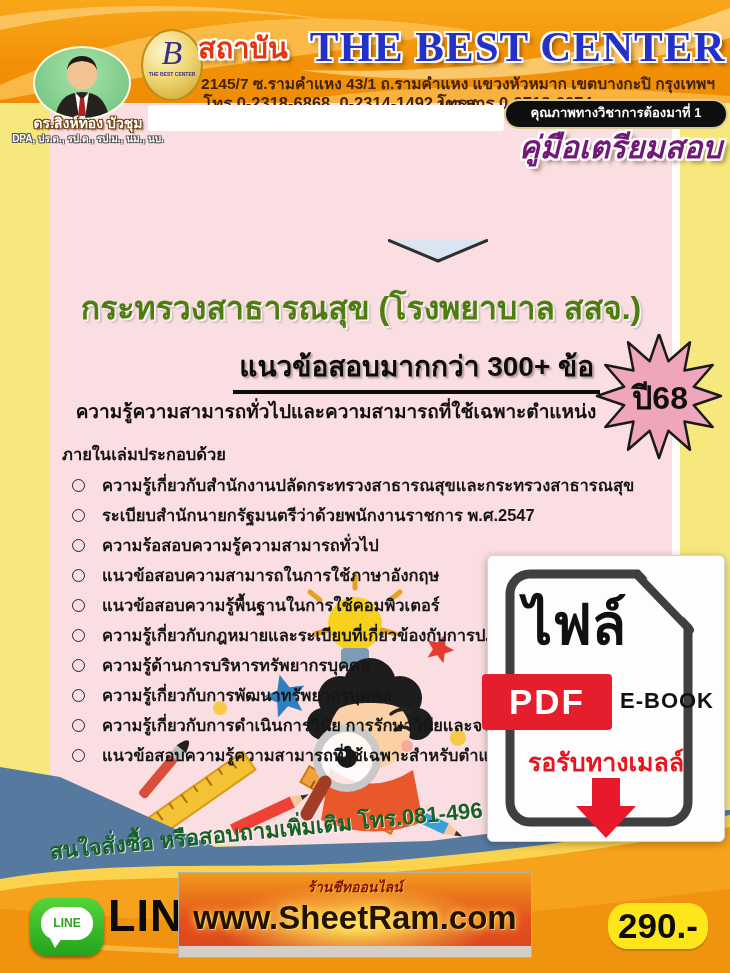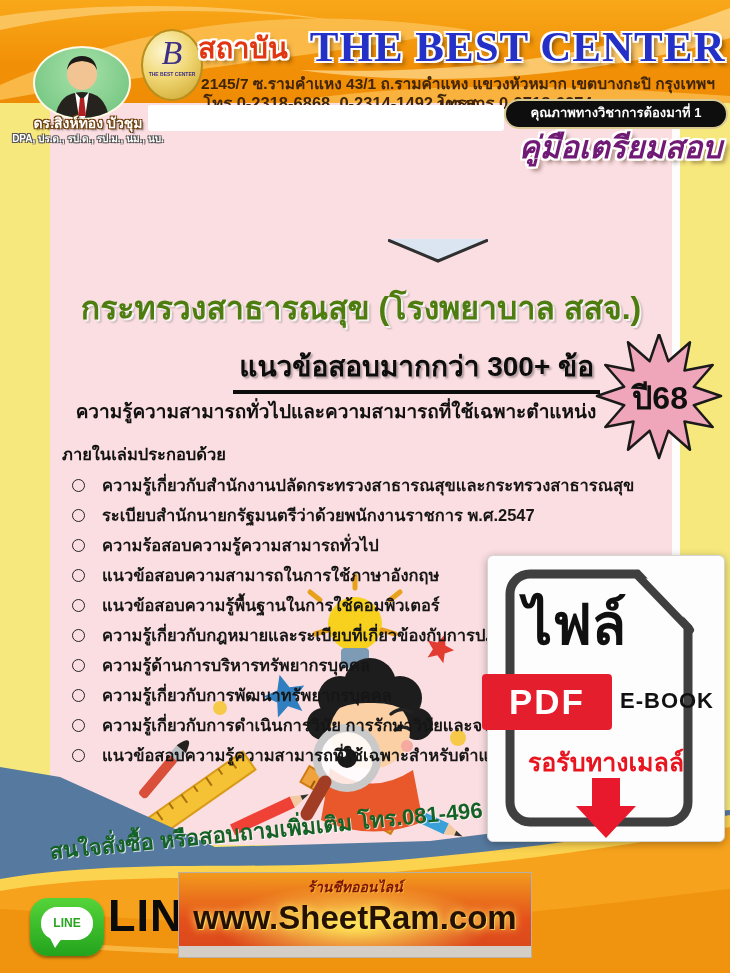--- a/index.html
+++ b/index.html
@@ -282,14 +282,15 @@
   <div id="line-button" class="abs">
     <div id="line-bubble">LINE</div>
     <div id="line-tail"></div>
   </div>
   <div id="line-label" class="abs">LINE:</div>
   <div id="shop-banner" class="abs">
     <div id="shop-name">ร้านชีทออนไลน์</div>
     <div id="shop-site">www.SheetRam.com</div>
     <div id="shop-strip"></div>
   </div>
+  <div id="price-badge" class="abs">290.-</div>
 
 </div>
 
 </body></html>

